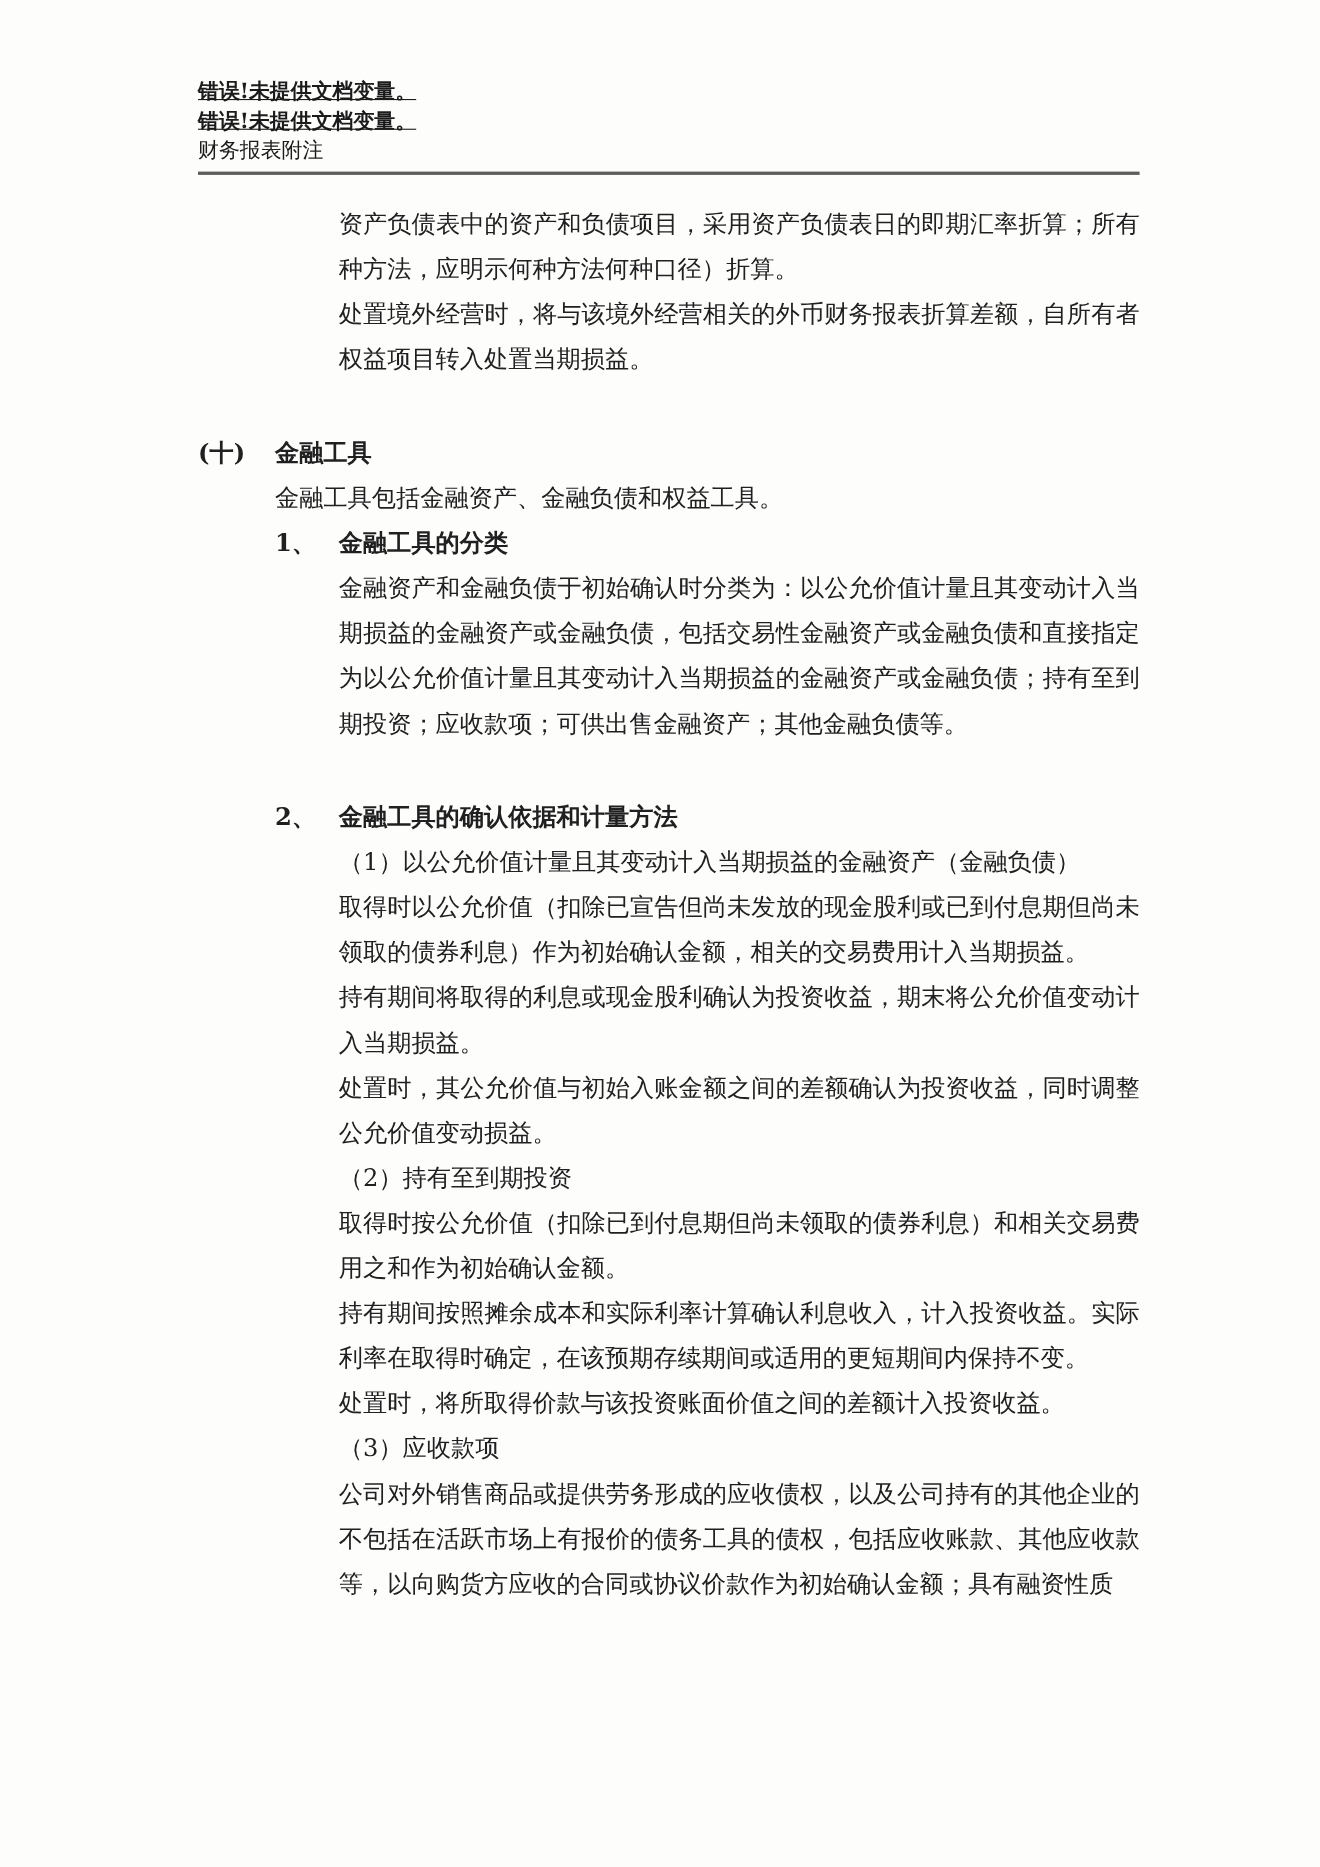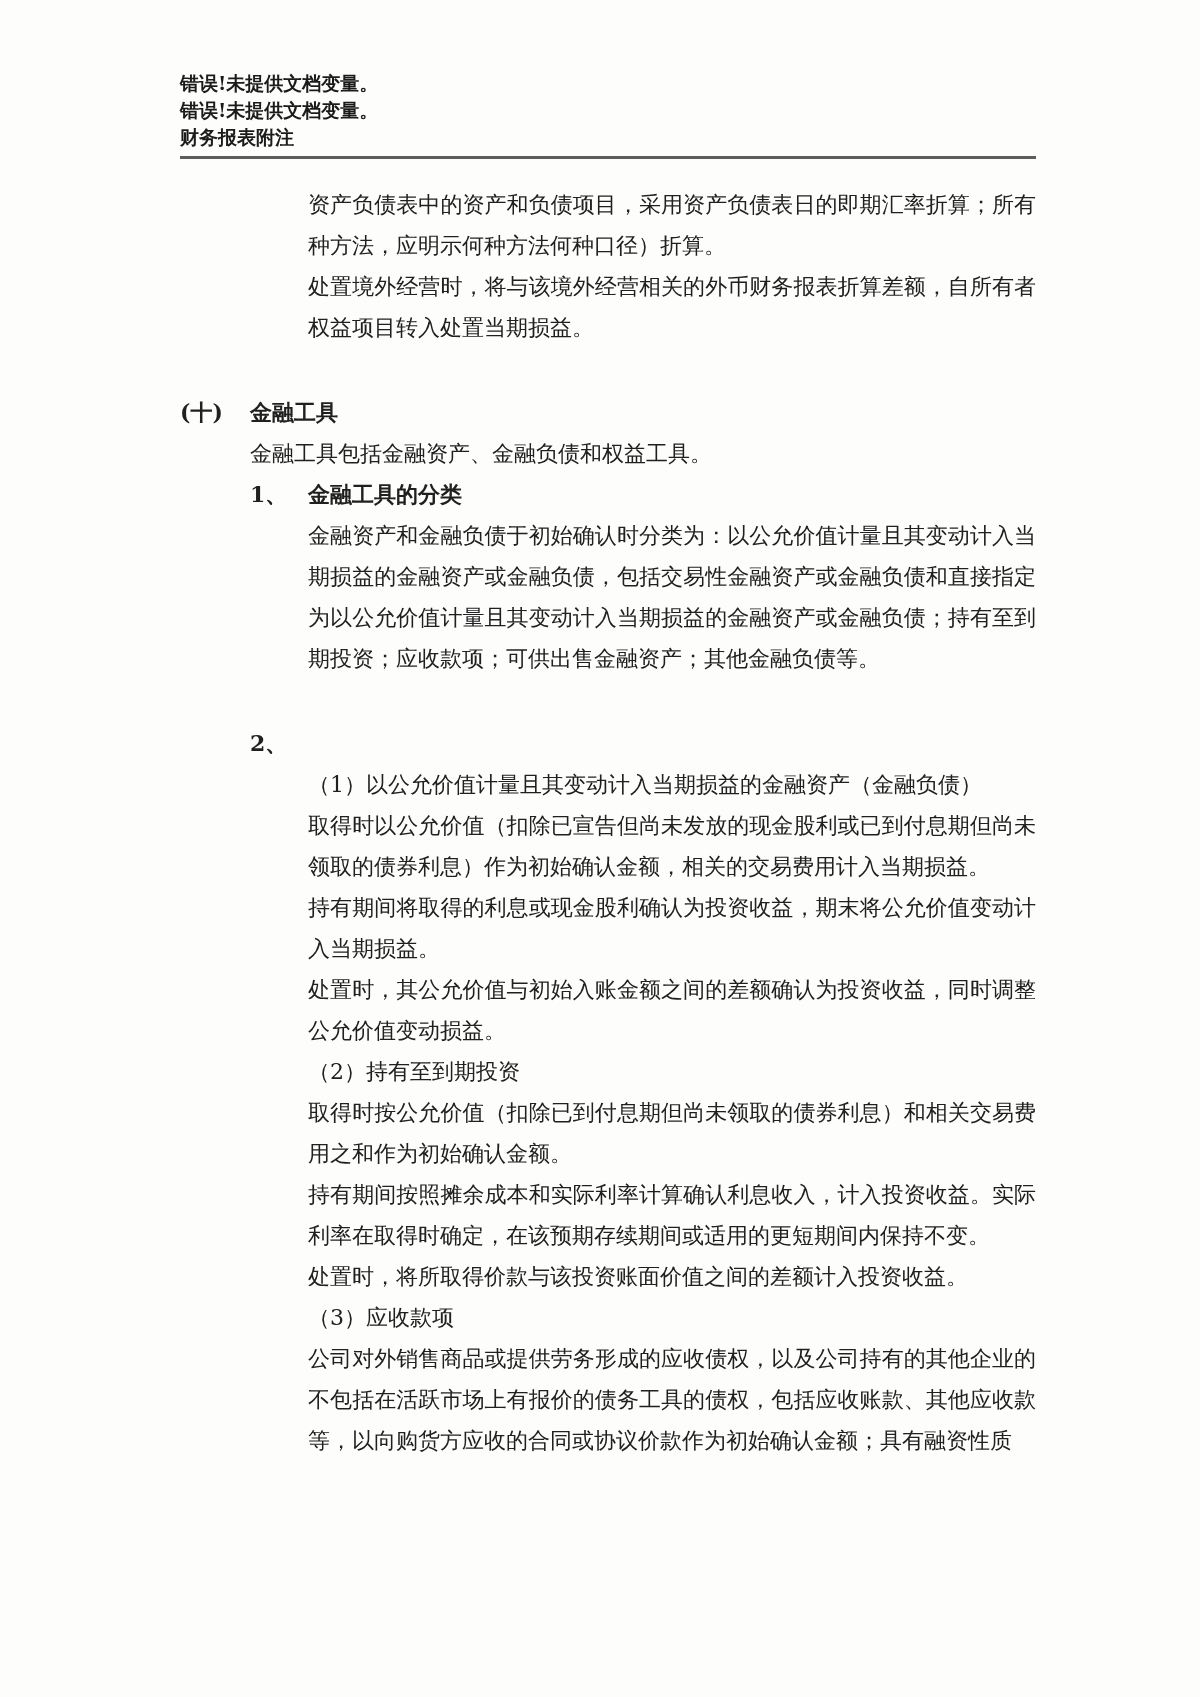--- a/index.html
+++ b/index.html
@@ -18,23 +18,22 @@
   .page {
     position: absolute;
     left: 180px;
     top: 70px;
     width: 856px;
   }
   .hdr {
     font-size: 19px;
     line-height: 27px;
     color: #1b1b1b;
-    font-weight: bold;
   }
-  .hdr.b { font-weight: bold; }
+  .hdr.b { font-weight: bold; text-decoration: underline; }
   .rule {
     height: 3px;
     background: #5d5d5d;
     margin-top: 5px;
   }
   .content {
     margin-top: 25px;
     font-size: 22px;
   }
   .line {
@@ -92,20 +91,21 @@
         <span class="tit">金融工具的分类</span>
       </div>
       <div class="para lv2">
         <div class="line">金融资产和金融负债于初始确认时分类为：以公允价值计量且其变动计入当</div>
         <div class="line">期损益的金融资产或金融负债，包括交易性金融资产或金融负债和直接指定</div>
         <div class="line">为以公允价值计量且其变动计入当期损益的金融资产或金融负债；持有至到</div>
         <div class="line end">期投资；应收款项；可供出售金融资产；其他金融负债等。</div>
       </div>
       <div class="h2 gap">
         <span class="lab">2、</span>
+        <span class="tit">金融工具的确认依据和计量方法</span>
       </div>
       <div class="para lv2">
         <div class="line end">（1）以公允价值计量且其变动计入当期损益的金融资产（金融负债）</div>
         <div class="line">取得时以公允价值（扣除已宣告但尚未发放的现金股利或已到付息期但尚未</div>
         <div class="line end">领取的债券利息）作为初始确认金额，相关的交易费用计入当期损益。</div>
         <div class="line">持有期间将取得的利息或现金股利确认为投资收益，期末将公允价值变动计</div>
         <div class="line end">入当期损益。</div>
         <div class="line">处置时，其公允价值与初始入账金额之间的差额确认为投资收益，同时调整</div>
         <div class="line end">公允价值变动损益。</div>
         <div class="line end">（2）持有至到期投资</div>

